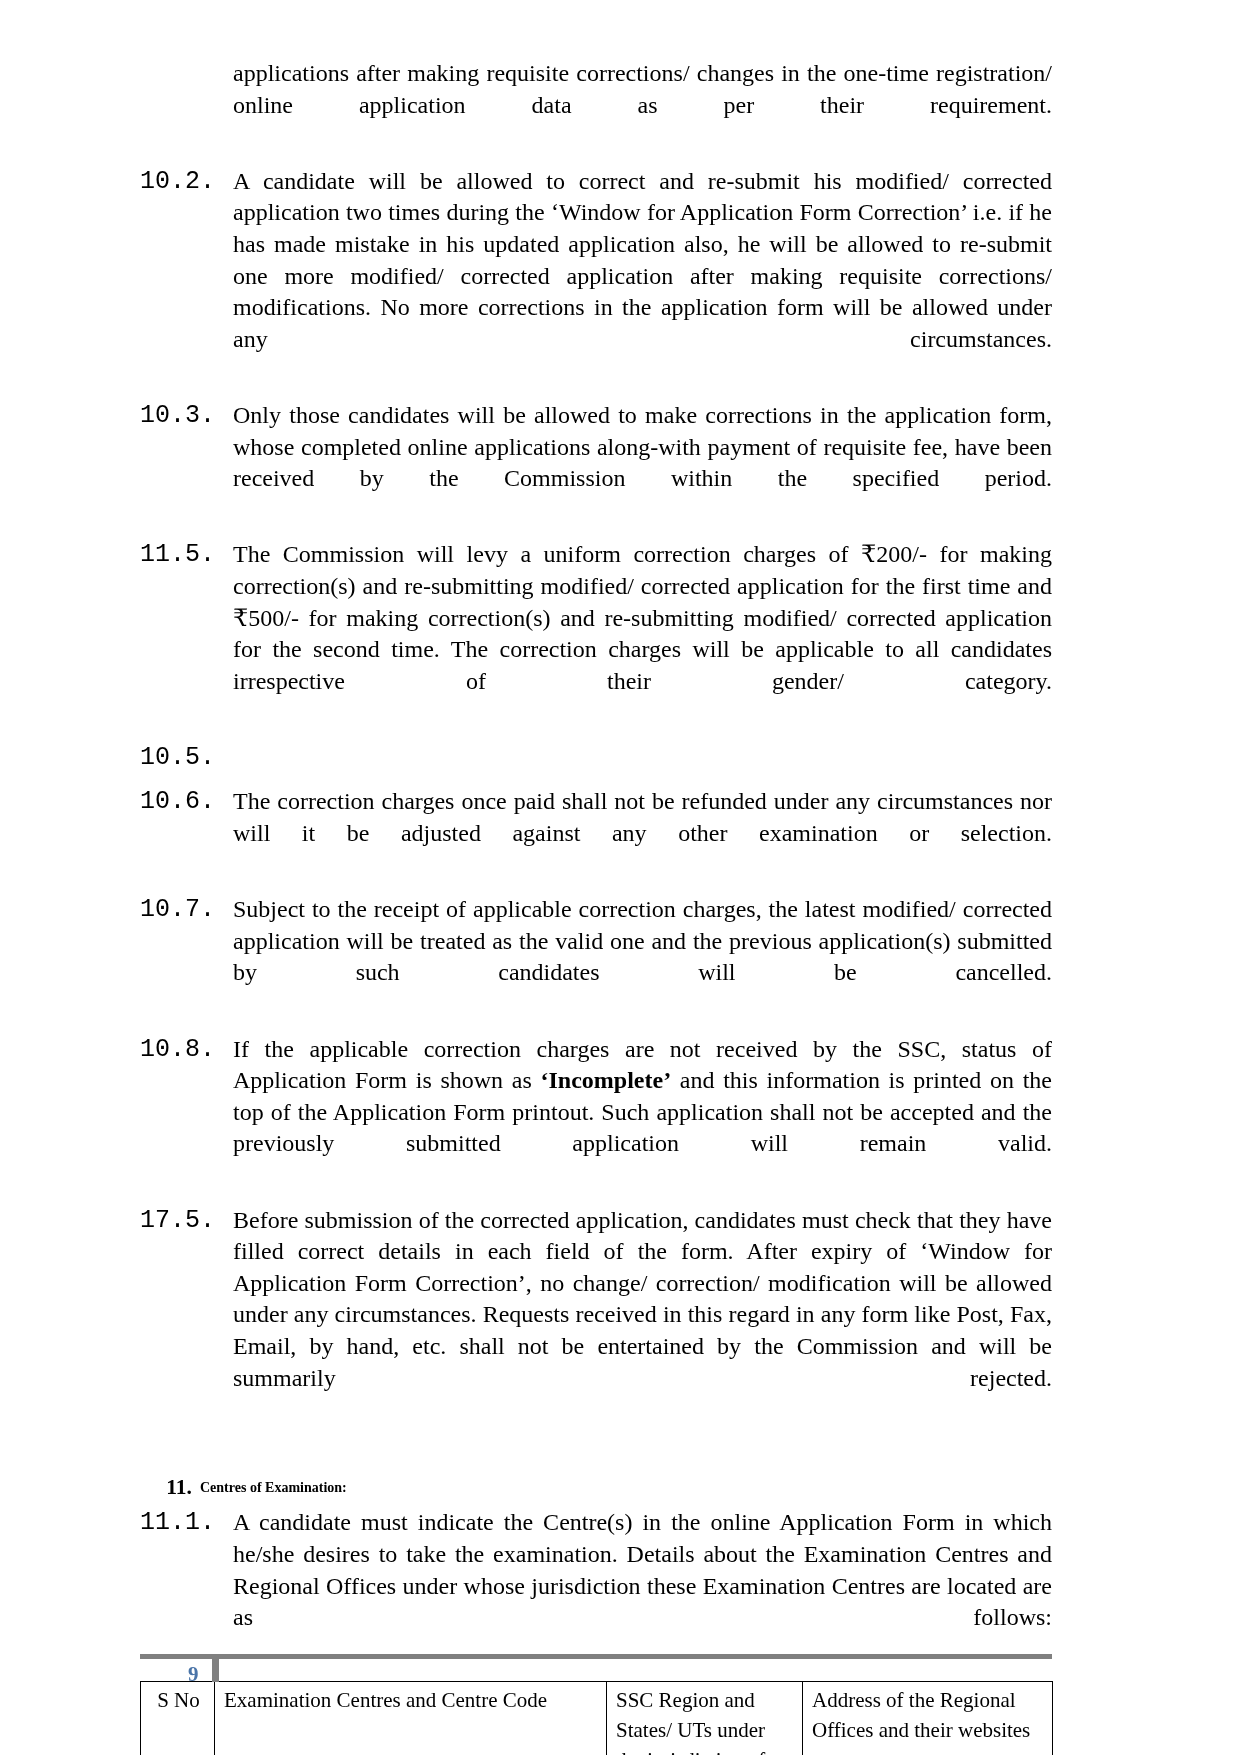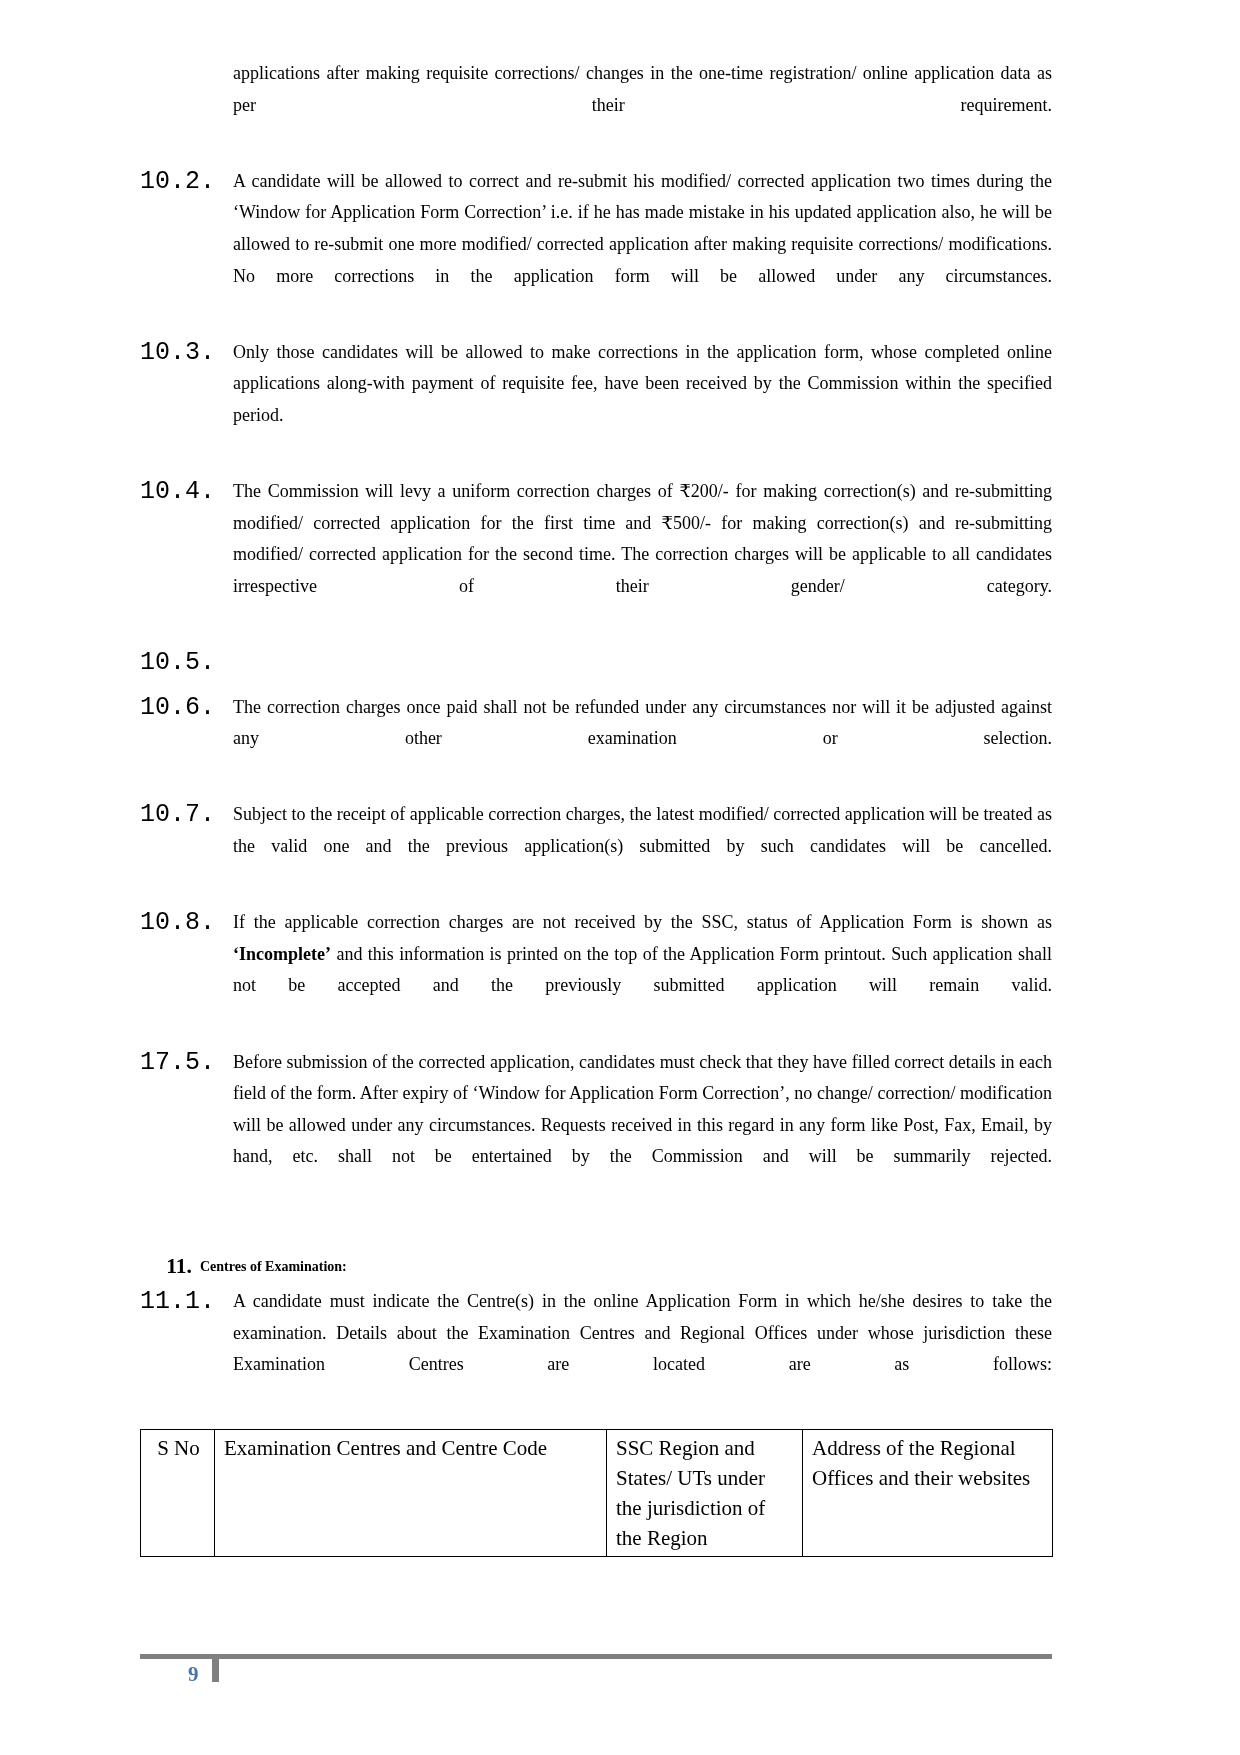--- a/index.html
+++ b/index.html
@@ -37,21 +37,21 @@
     flex: 0 0 93px;
     text-align: center;
     padding-right: 27px;
     box-sizing: border-box;
     font-size: 25px;
     line-height: 31.6px;
     font-family: Liberation Mono, monospace;
   }
   .clause-body {
     flex: 1 1 auto;
-    font-size: 18px;
+    font-size: 24px;
     line-height: 31.6px;
     text-align: justify;
     text-justify: inter-word;
     hyphens: none;
   }
   .continuation {
     margin-bottom: 13px;
   }
   .continuation .clause-num { visibility: hidden; }
 
@@ -160,21 +160,21 @@
       <div class="clause-num">10.2.</div>
       <div class="clause-body">A candidate will be allowed to correct and re-submit his modified/ corrected application two times during the ‘Window for Application Form Correction’ i.e. if he has made mistake in his updated application also, he will be allowed to re-submit one more modified/ corrected application after making requisite corrections/ modifications. No more corrections in the application form will be allowed under any circumstances.</div>
     </div>
 
     <div class="clause">
       <div class="clause-num">10.3.</div>
       <div class="clause-body">Only those candidates will be allowed to make corrections in the application form, whose completed online applications along-with payment of requisite fee, have been received by the Commission within the specified period.</div>
     </div>
 
     <div class="clause">
-      <div class="clause-num">10.4.</div>
+      <div class="clause-num">11.5.</div>
       <div class="clause-body">The Commission will levy a uniform correction charges of ₹200/- for making correction(s) and re-submitting modified/ corrected application for the first time and ₹500/- for making correction(s) and re-submitting modified/ corrected application for the second time. The correction charges will be applicable to all candidates irrespective of their gender/ category.</div>
     </div>
 
     <div class="clause">
       <div class="clause-num">10.5.</div>
     </div>
 
     <div class="clause">
       <div class="clause-num">10.6.</div>
       <div class="clause-body">The correction charges once paid shall not be refunded under any circumstances nor will it be adjusted against any other examination or selection.</div>

